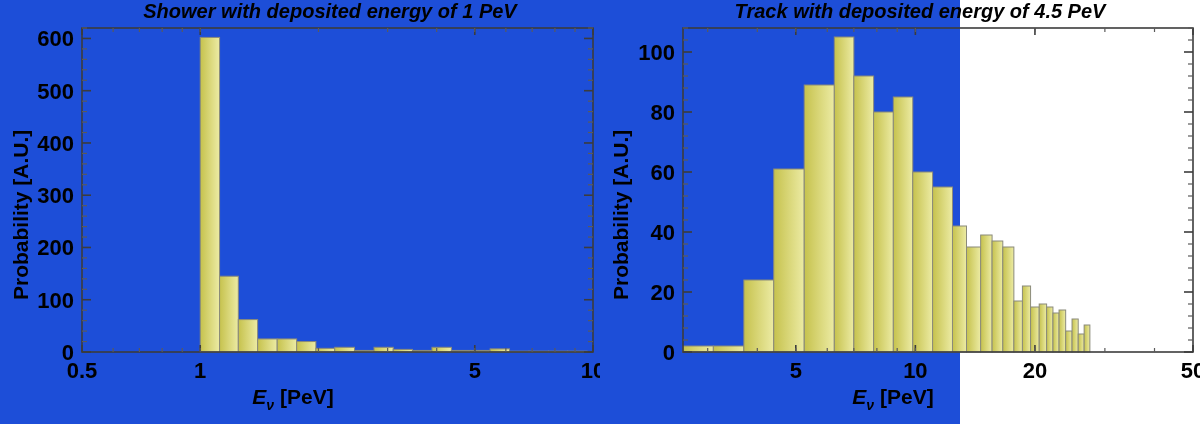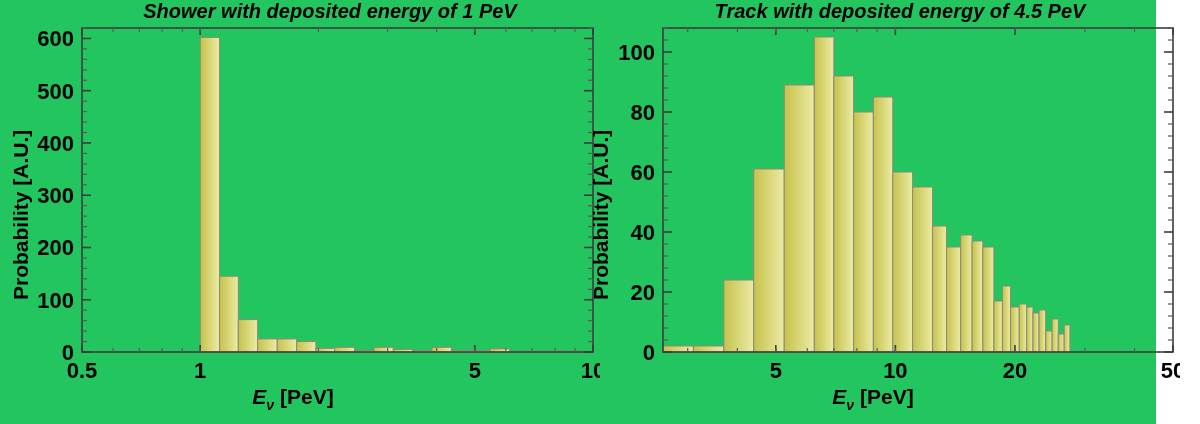--- a/index.html
+++ b/index.html
@@ -6,29 +6,29 @@
     margin: 0; padding: 0;
     background: #ffffff;
   }
   body {
     width: 1200px; height: 424px;
     font-family: "Liberation Sans", sans-serif;
     overflow: hidden;
   }
   #figure {
     position: relative;
-    width: 1156px; height: 424px;
-    background: #22c55e;
+    width: 960px; height: 424px;
+    background: #1d4ed8;
   }
   .panel {
     position: absolute;
     top: 0; height: 424px;
   }
   #panel-left  { left: 0px;   width: 600px; }
-  #panel-right { left: 580px; width: 600px; }
+  #panel-right { left: 600px; width: 600px; }
   svg { display: block; }
   text { font-family: "Liberation Sans", sans-serif; fill: #000000; }
   .chart-title {
     font-size: 20px; font-weight: bold; font-style: italic;
     text-anchor: middle;
   }
   .axis-label {
     font-size: 21px; font-weight: bold; font-style: italic;
     text-anchor: middle;
   }

